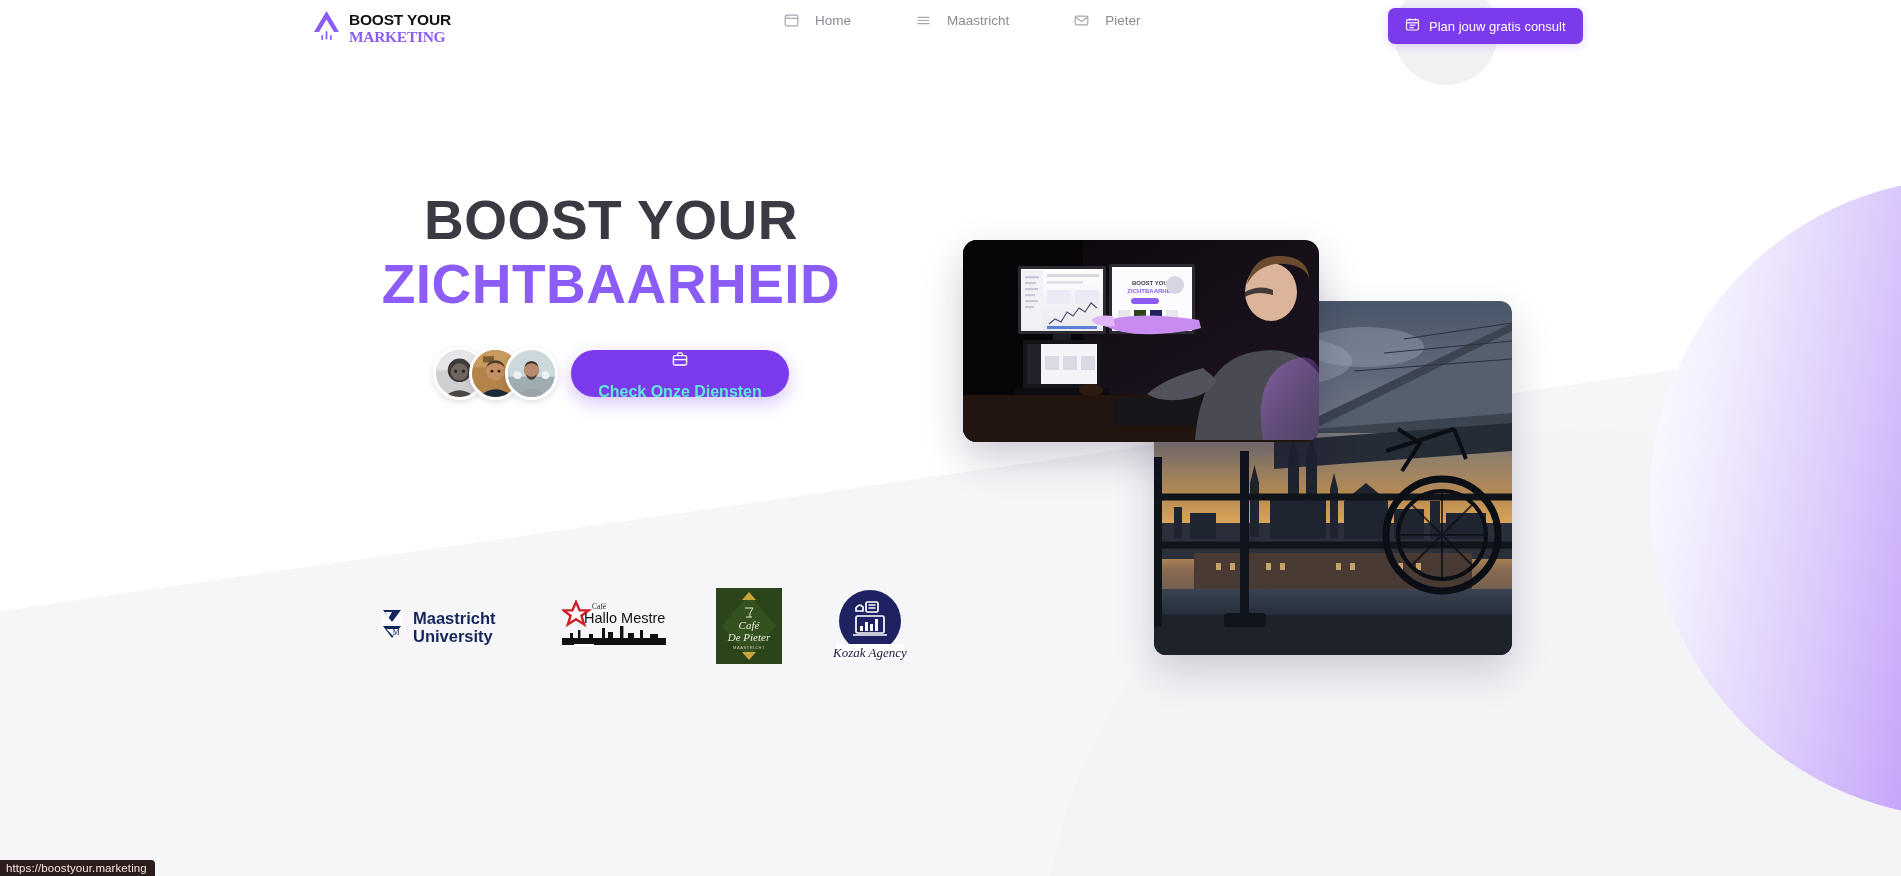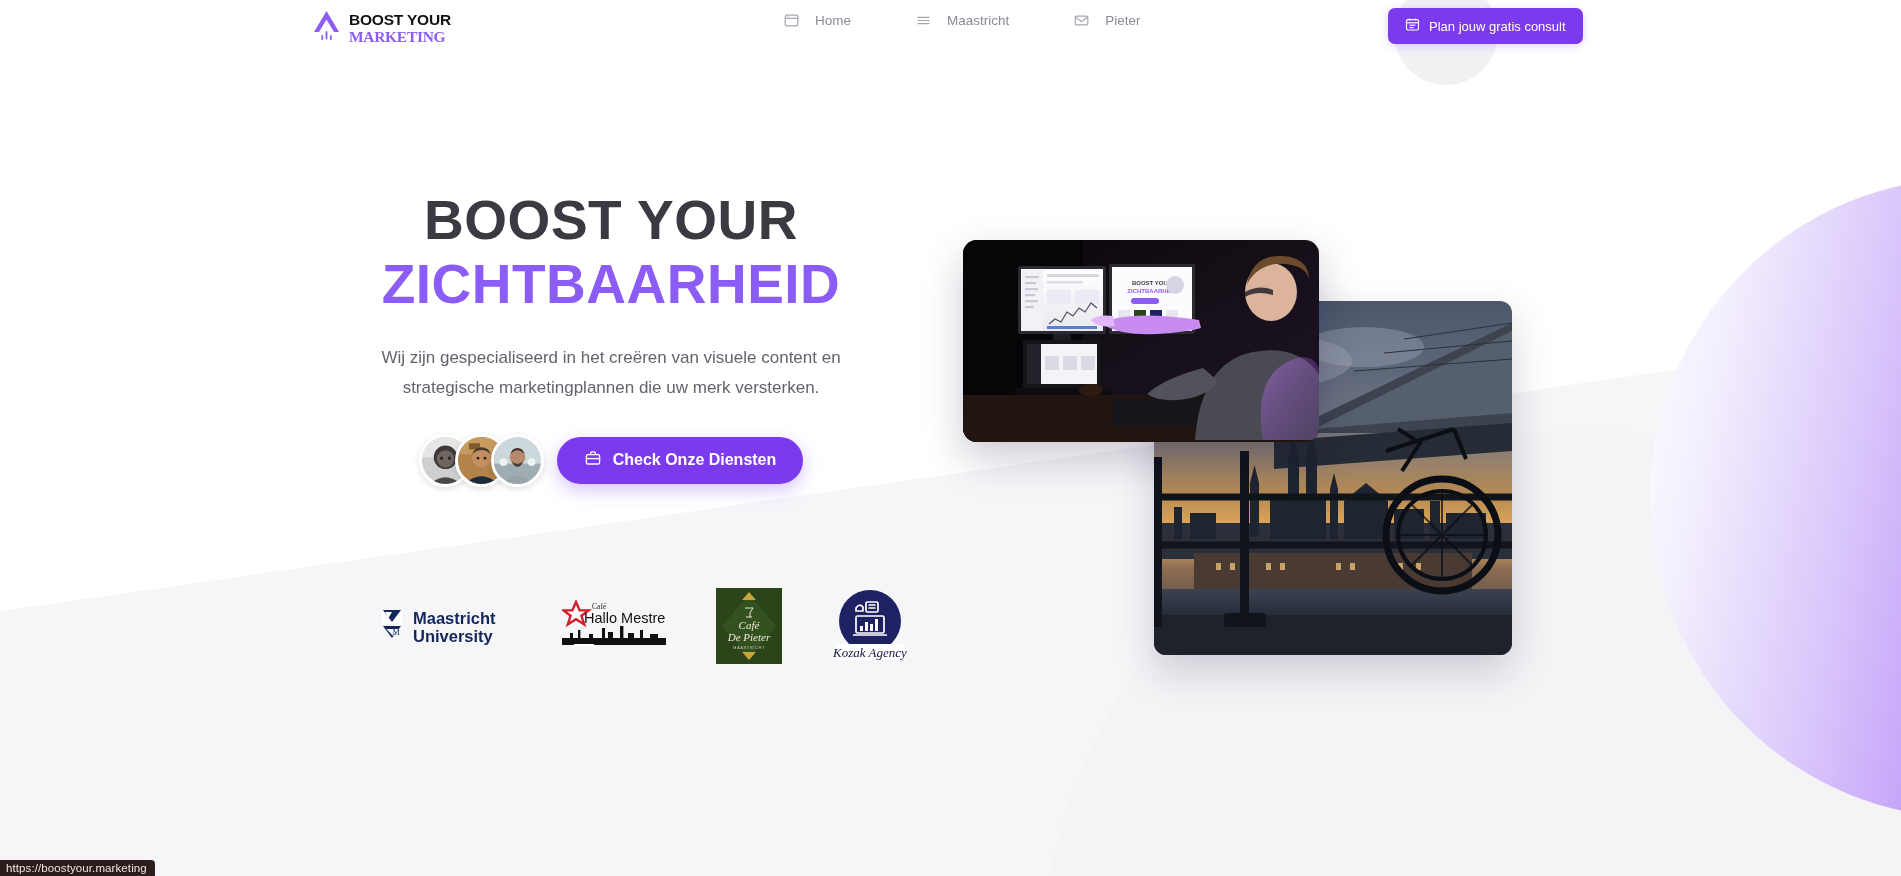--- a/index.html
+++ b/index.html
@@ -123,27 +123,28 @@
     border:3px solid #ffffff; overflow:hidden;
     box-shadow:0 2px 6px rgba(0,0,0,.13);
     flex:none;
   }
   .avatar + .avatar { margin-left:-17px; }
   .avatar svg { display:block; width:100%; height:100%; }
 
   .cta-main {
     height:47px; padding:0 27px;
     display:flex; align-items:center; gap:11px;
-    background:#7c3aed; color:#ffffff;
+    background:#7c3aed; color:#5eead4;
     border:none; border-radius:24px;
     font-size:16px; font-weight:bold;
     font-family:"Liberation Sans", sans-serif;
     cursor:pointer;
     box-shadow:0 6px 18px rgba(124,58,237,.3);
     white-space:nowrap;
+    flex-direction:column;
   }
 
   
   .clients {
     position:absolute; left:380px; top:588px;
     display:flex; align-items:center; gap:50px;
     z-index:20;
   }
   .client-logo { display:flex; align-items:center; justify-content:center; }
 
@@ -253,21 +254,20 @@
             <path d="M4.6 10.6 H8.6"></path>
         </svg>
       </span>
       <span>Plan jouw gratis consult</span>
     </button>
   </div>
 
   <div class="hero-left">
     <h1 class="headline1">BOOST YOUR</h1>
     <h1 class="headline2">ZICHTBAARHEID</h1>
-    <p class="subhead">Wij zijn gespecialiseerd in het creëren van visuele content en strategische marketingplannen die uw merk versterken.</p>
 
     <div class="cta-row">
       <div class="avatars">
         <div class="avatar">
           <svg viewBox="0 0 60 60" aria-hidden="true">
             <rect width="60" height="60" fill="#cfcfd2"></rect>
             <rect y="0" width="60" height="26" fill="#e6e6e8"></rect>
             <circle cx="30" cy="26" r="15" fill="#3e3a38"></circle>
             <circle cx="30" cy="28" r="11" fill="#6f6660"></circle>
             <path d="M10 60 q20 -17 40 0 Z" fill="#4b4744"></path>

